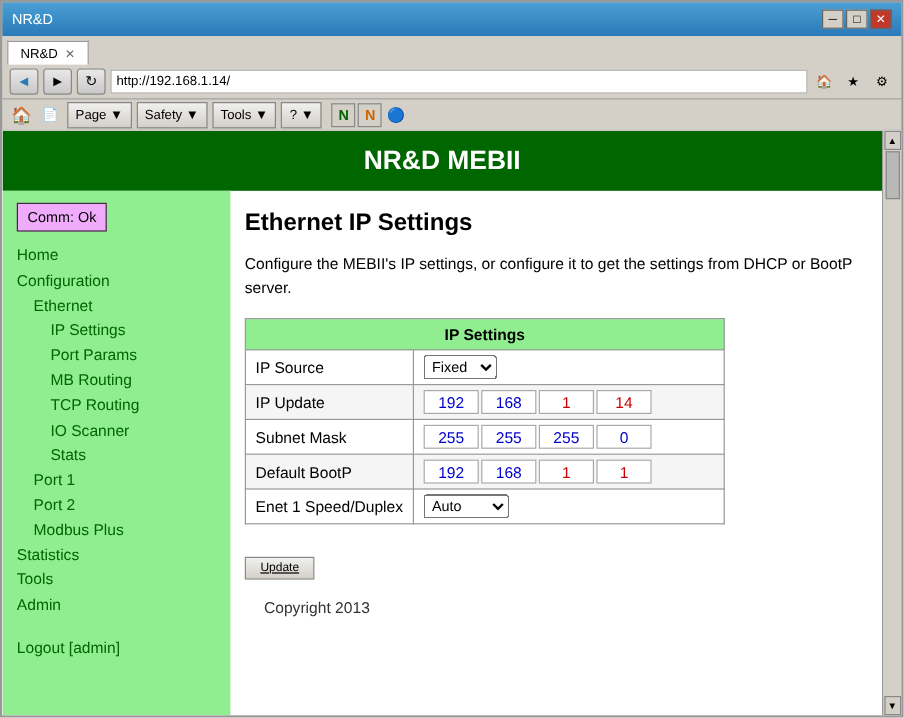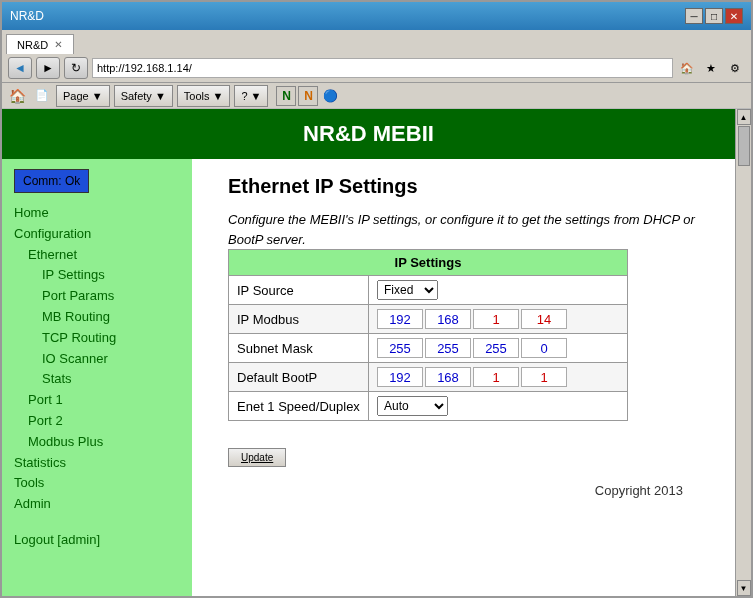--- a/index.html
+++ b/index.html
@@ -41,47 +41,47 @@
     .page-content { flex: 1; background: white; overflow: auto; }
 
     
     .page-header { background: #006600; color: white; text-align: center; padding: 12px; font-size: 22px; font-weight: bold; }
 
     
     .page-body { display: flex; min-height: calc(100% - 50px); }
 
     
     .sidebar { width: 190px; background: #90ee90; padding: 10px 12px; flex-shrink: 0; }
-    .comm-box { border: 1px solid #333; padding: 4px 8px; margin-bottom: 10px; background: #1d4ed8; font-size: 12px; display: inline-block; }
+    .comm-box { border: 1px solid #333; padding: 4px 8px; margin-bottom: 10px; background: #f0abfc; font-size: 12px; display: inline-block; }
     .sidebar-link { display: block; color: #006600; text-decoration: none; font-size: 13px; line-height: 1.6; }
     .sidebar-link.indent1 { padding-left: 14px; }
     .sidebar-link.indent2 { padding-left: 28px; }
 
     
-    .main-content { flex: 1; padding: 16px 36px; }
+    .main-content { flex: 1; padding: 16px 12px; }
     .section-title { font-size: 20px; font-weight: bold; margin-bottom: 12px; color: #000; }
-    .description { font-size: 13px; line-height: 1.5; font-style: italic; }
+    .description { font-size: 13px; margin-bottom: 16px; line-height: 1.5; }
 
     
     .ip-table { border-collapse: collapse; width: 400px; border: 1px solid #999; }
     .ip-table th { background: #90ee90; text-align: center; padding: 5px 10px; border: 1px solid #999; font-size: 13px; }
     .ip-table td { border: 1px solid #999; padding: 4px 8px; font-size: 13px; }
     .ip-table tr:nth-child(odd) td { background: white; }
     .ip-table tr:nth-child(even) td { background: #f5f5f5; }
     .label-cell { width: 140px; }
 
     .ip-input { width: 46px; height: 20px; border: 1px solid #aaa; text-align: center; font-size: 13px; color: #0000cc; }
     .ip-input.highlight { color: #cc0000; }
 
     select.small-select { font-size: 12px; padding: 1px 2px; height: 20px; }
 
     .update-btn { margin-top: 27px; padding: 3px 12px; background: linear-gradient(to bottom, #f0f0f0, #d4d0c8); border: 1px solid #888; font-size: 10px; cursor: pointer; text-decoration: underline; }
 
     
-    .page-footer { text-align: right; padding: 16px; font-size: 13px; color: #333; }
+    .page-footer { text-align: left; padding: 16px; font-size: 13px; color: #333; }
     .footer-link { color: #006600; text-decoration: none; }
 
     
     .v-scrollbar { width: 16px; background: #d4d0c8; border-left: 1px solid #999; display: flex; flex-direction: column; align-items: center; }
     .scroll-btn { width: 14px; height: 16px; background: #d4d0c8; border: 1px solid #888; display: flex; align-items: center; justify-content: center; font-size: 8px; cursor: pointer; }
     .scroll-track { flex: 1; width: 100%; background: #d4d0c8; position: relative; }
     .scroll-thumb { width: 12px; height: 40px; background: #b8b8b8; border: 1px solid #888; margin: 1px auto; }
   </style>
 </head>
 <body>
@@ -184,21 +184,21 @@
                   <td>
                     <select class="small-select">
                       <option>Fixed</option>
                       <option>DHCP</option>
                       <option>BootP</option>
                     </select>
                   </td>
                 </tr>
 
                 <tr>
-                  <td class="label-cell">IP Modbus</td>
+                  <td class="label-cell">IP Update</td>
                   <td>
                     <div style="display:flex; align-items:center; gap:2px;">
                       <input type="text" class="ip-input" value="192" style="">
                       <input type="text" class="ip-input" value="168" style="">
                       <input type="text" class="ip-input highlight" value="1" style="">
                       <input type="text" class="ip-input highlight" value="14" style="">
                     </div>
                   </td>
                 </tr>
 

